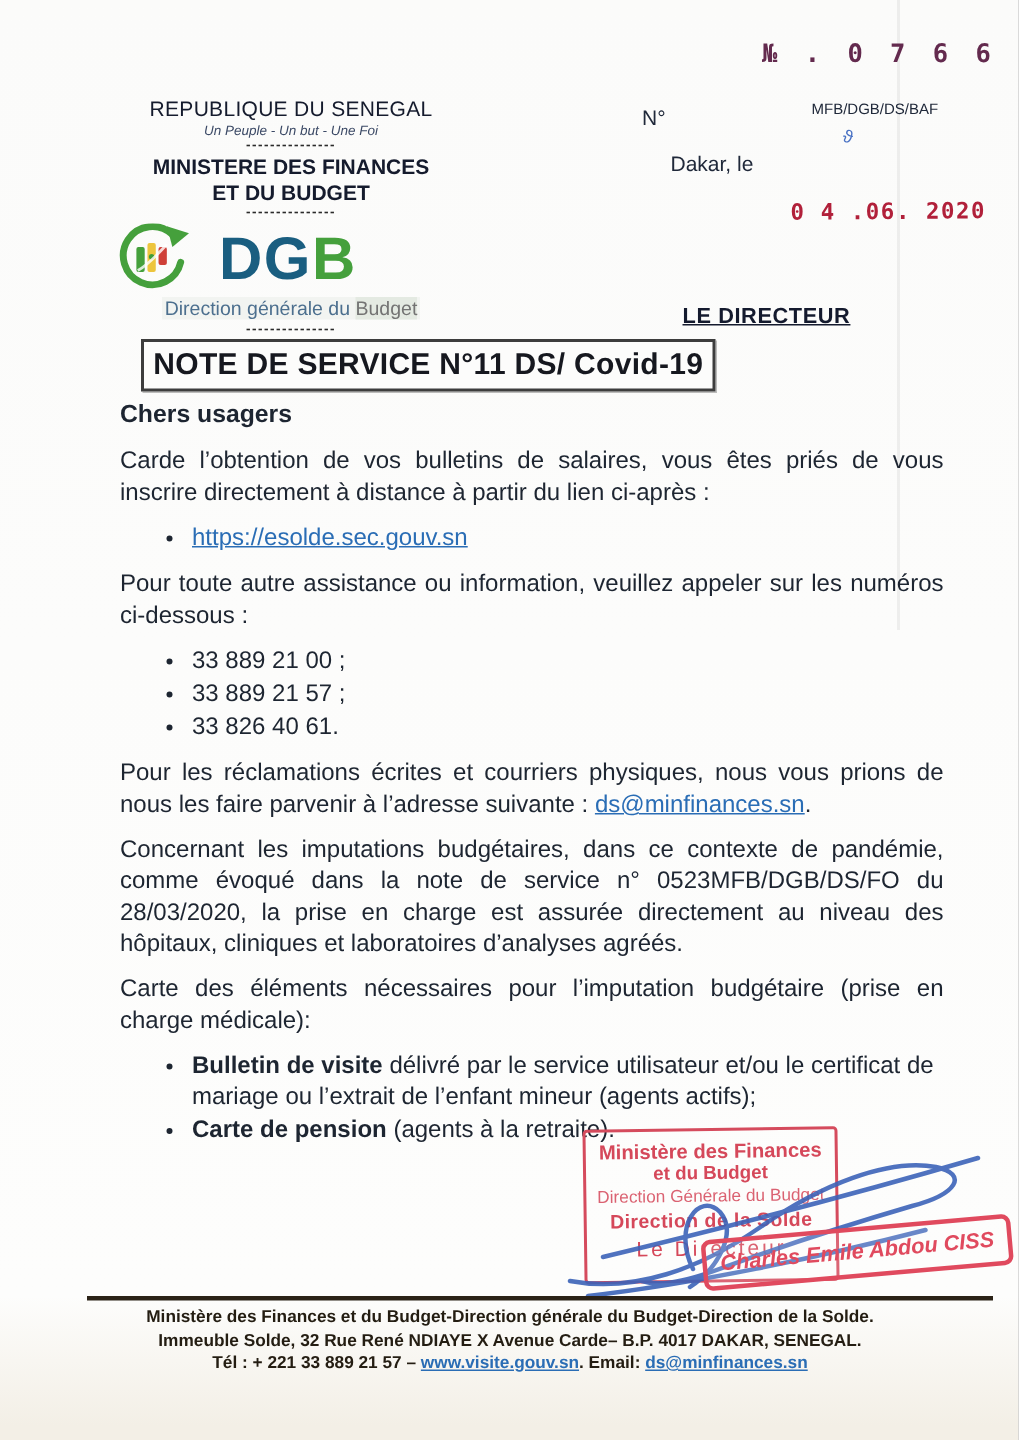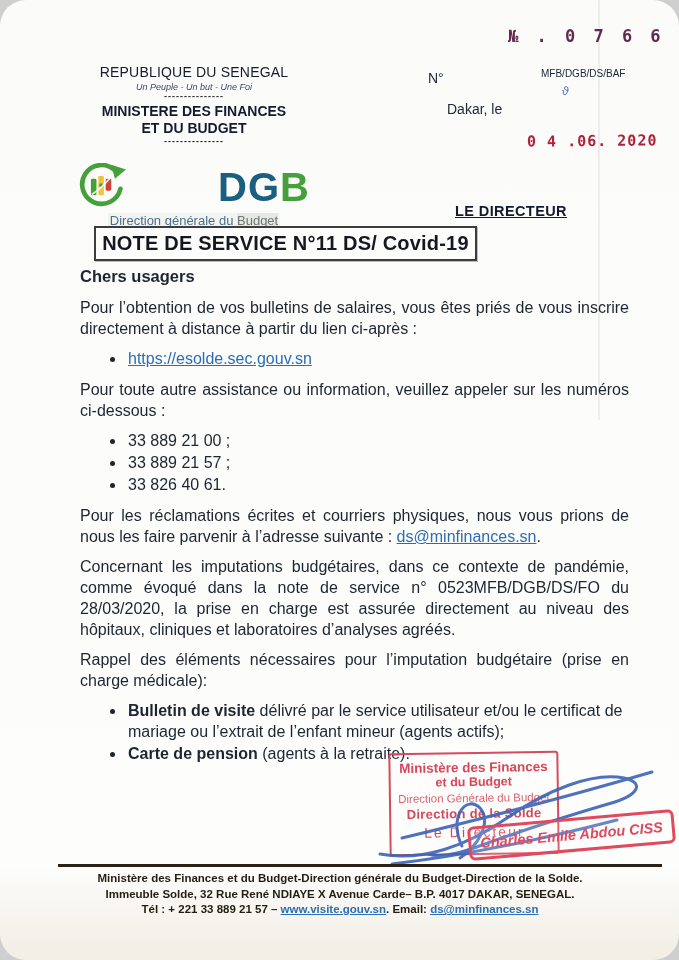--- a/index.html
+++ b/index.html
@@ -5,21 +5,20 @@
   * { margin: 0; padding: 0; box-sizing: border-box; }
   html, body { background: #cfcfcf; }
   .page {
     position: relative;
     width: 679px; height: 960px;
     margin: 0 auto;
     background: linear-gradient(180deg, #fbfbfa 0%, #fdfdfc 90%, #f3efe6 99%);
     font-family: "Liberation Sans", sans-serif;
     color: #1e2531;
     overflow: hidden;
-    border-radius: 26px;
   }
   .fold-line {
     position: absolute; top: 0; left: 598px; width: 2px; height: 420px;
     background: rgba(120,120,120,0.10);
   }
   
   .number-stamp {
     position: absolute; top: 26px; left: 508px;
     font-family: "DejaVu Sans Mono", monospace;
     font-size: 17px; font-weight: bold; letter-spacing: 4px;
@@ -27,21 +26,21 @@
   }
   
   .hdr-left {
     position: absolute; top: 64px; left: 78px; width: 232px;
     text-align: center;
   }
   .republic { font-size: 14px; font-weight: normal; color: #151b2d; letter-spacing: 0.2px; }
   .motto { font-size: 9px; font-style: italic; color: #3c4a66; margin-top: 2px; }
   .dashes { font-size: 9px; font-weight: bold; color: #2a2a2a; letter-spacing: 1px; line-height: 8px; }
   .ministry { font-size: 14px; font-weight: bold; color: #151b2d; line-height: 17px; margin-top: 3px; }
-  .logo-row { display: flex; align-items: center; justify-content: space-between; margin-top: 18px; gap: 20px; }
+  .logo-row { display: flex; align-items: center; justify-content: flex-start; margin-top: 4px; gap: 20px; }
   .logo-letters { font-size: 40px; font-weight: bold; line-height: 40px; letter-spacing: 1px; }
   .logo-letters .teal { color: #1a5e80; }
   .logo-letters .green { color: #45a03c; }
   .logo-caption { font-size: 13px; color: #4c6f8e; margin-top: 0px; background: #f2f4f1; display: inline-block; padding: 0 2px; }
   .logo-caption .hl { color: #737373; background: #e4eae2; }
   .direction-solde { font-size: 14px; font-weight: bold; color: #131c33; margin-top: 2px; letter-spacing: 0.2px; }
   
   .ref-no { position: absolute; top: 70px; left: 428px; font-size: 14px; color: #20293a; }
   .ref-code { position: absolute; top: 68px; left: 508px; font-size: 10px; color: #20293a; margin-left: 33px; }
   .pen-mark { position: absolute; top: 84px; left: 562px; color: #4a72c4; font-size: 12px; transform: rotate(14deg); }
@@ -142,33 +141,33 @@
   <div class="place-date">Dakar, le</div>
   <div class="date-stamp">0 4 .06. 2020</div>
   <div class="director-heading">LE DIRECTEUR</div>
 
   <div class="title-box">
     <span>NOTE DE SERVICE N°11 DS/ Covid-19</span>
   </div>
 
   <div class="body-block">
     <div class="salutation">Chers usagers</div>
-    <div class="para">Pour l’obtention de vos bulletins  de salaires, vous êtes priés de vous inscrire directement à distance à partir du lien ci-après :</div>
+    <div class="para">Carde l’obtention de vos bulletins  de salaires, vous êtes priés de vous inscrire directement à distance à partir du lien ci-après :</div>
     <ul class="blist">
       <li><a class="link">https://esolde.sec.gouv.sn</a></li>
     </ul>
     <div class="para">Pour toute autre assistance ou information, veuillez appeler sur les numéros ci-dessous :</div>
     <ul class="blist">
       <li><span>33 889 21 00 ;</span></li>
       <li><span>33 889 21 57 ;</span></li>
       <li><span>33 826 40 61.</span></li>
     </ul>
     <div class="para"><span>Pour les réclamations écrites et courriers physiques, nous vous prions de nous les faire parvenir à l’adresse suivante : </span><a class="link">ds@minfinances.sn</a><span>.</span></div>
     <div class="para">Concernant les imputations budgétaires, dans ce contexte de pandémie, comme évoqué dans la note de service n° 0523MFB/DGB/DS/FO du 28/03/2020, la prise en charge est assurée directement au niveau des hôpitaux, cliniques et laboratoires d’analyses agréés.</div>
-    <div class="para">Rappel des éléments nécessaires pour l’imputation budgétaire (prise en charge médicale):</div>
+    <div class="para">Carte des éléments nécessaires pour l’imputation budgétaire (prise en charge médicale):</div>
     <ul class="blist">
       <li><span class="b">Bulletin de visite</span><span> délivré par le service utilisateur et/ou le certificat de mariage ou l’extrait de l’enfant mineur (agents actifs);</span></li>
       <li><span class="b">Carte de pension</span><span> (agents à la retraite).</span></li>
     </ul>
   </div>
 
   <div class="office-stamp">
     <div class="l1">Ministère des Finances</div>
     <div class="l2">et du Budget</div>
     <div class="l3">Direction Générale du Budget</div>

